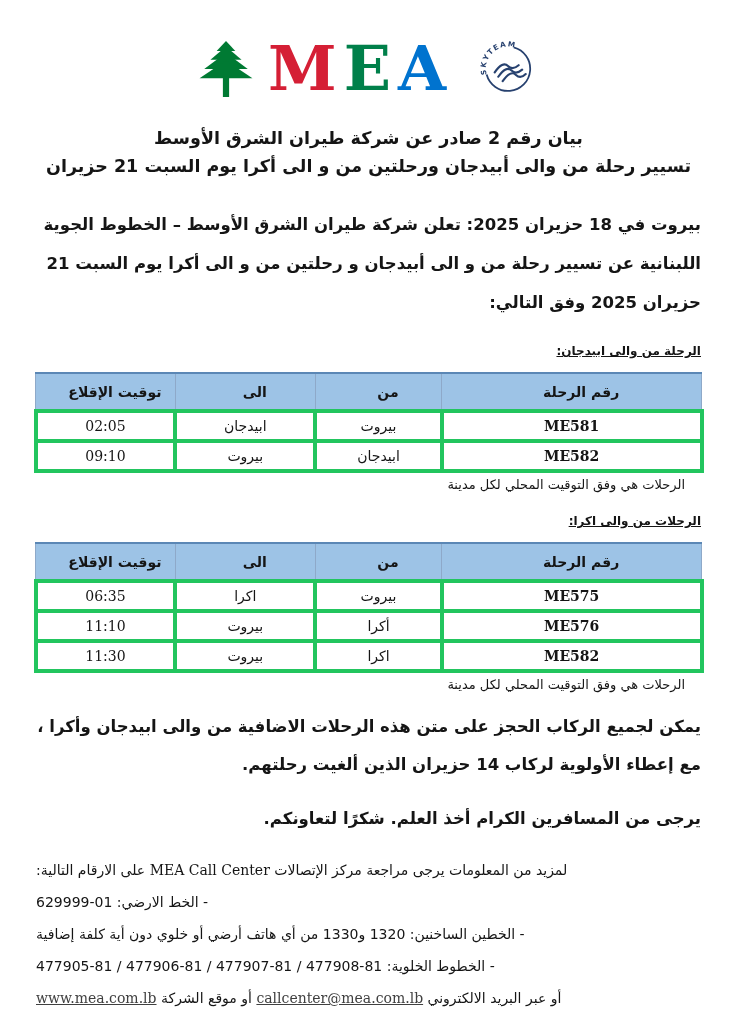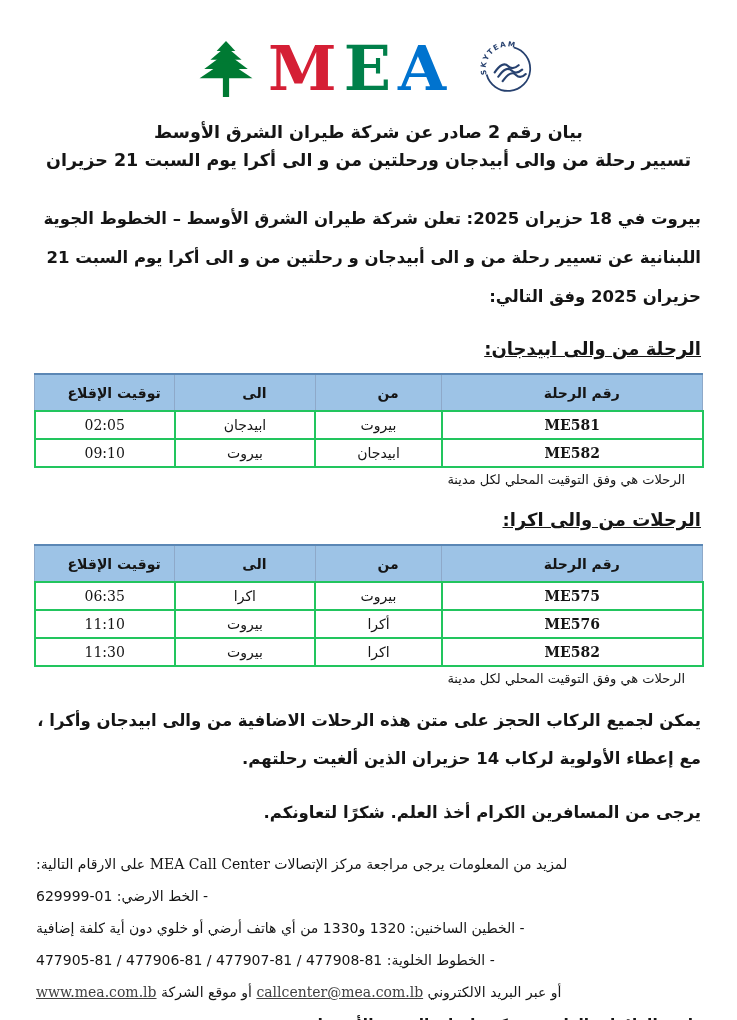--- a/index.html
+++ b/index.html
@@ -24,39 +24,39 @@
   .cedar{fill:#007A33;}
   .mea-word{
     font-family:"DejaVu Serif",serif;
     font-weight:bold;font-size:62px;line-height:60px;
     letter-spacing:7px;display:flex;align-items:center;
   }
   .skyteam-svg{margin-left:10px;margin-top:-4px;}
   .skyteam-stroke{stroke:#27416F;fill:none;}
   .skyteam-text{fill:#27416F;font-family:"DejaVu Sans",sans-serif;font-size:8.2px;font-weight:bold;letter-spacing:1.6px;}
   
-  .title{margin-top:16px;text-align:center;font-weight:bold;font-size:17.5px;line-height:28px;}
+  .title{margin-top:22px;text-align:center;font-weight:bold;font-size:17.5px;line-height:28px;}
   
   .intro{margin:26px 36px 0 32px;font-size:16.5px;line-height:2.35;text-align:right;font-weight:bold;}
-  .sec-heading{margin:22px 36px 0 32px;font-size:18px;font-weight:bold;text-decoration:underline;}
+  .sec-heading{margin:22px 36px 0 32px;font-size:12px;font-weight:bold;text-decoration:underline;}
   .para{margin:16px 36px 0 32px;font-size:16.5px;line-height:2.3;text-align:right;font-weight:bold;}
   
   table.flights{
     width:670px;margin:14px auto 0;
     border-collapse:collapse;table-layout:fixed;
     font-size:14px;
     border-top:2px solid #5B87B5;
   }
   table.flights th{
     background:#9DC3E6;
     border:1px solid #8EA9C9;
     height:33px;font-weight:bold;text-align:center;padding-left:20px;
   }
   table.flights td{
-    border:2px solid #22c55e;
+    border:4px solid #22c55e;
     height:24px;text-align:center;background:#fff;
   }
   .latin{font-family:"DejaVu Serif",serif;}
   .flt-no{font-family:"DejaVu Serif",serif;font-weight:bold;}
   .table-note{margin:4px 52px 0 32px;font-size:13px;text-align:right;}
   
   .contact{margin:24px 80px 0 36px;font-size:14px;text-align:left;}
   .contact p{margin:0 0 16px 0;}
   .contact .dash{padding-right:10px;}
   .link{color:#404040;text-decoration:underline;font-family:"DejaVu Serif",serif;cursor:pointer;}

